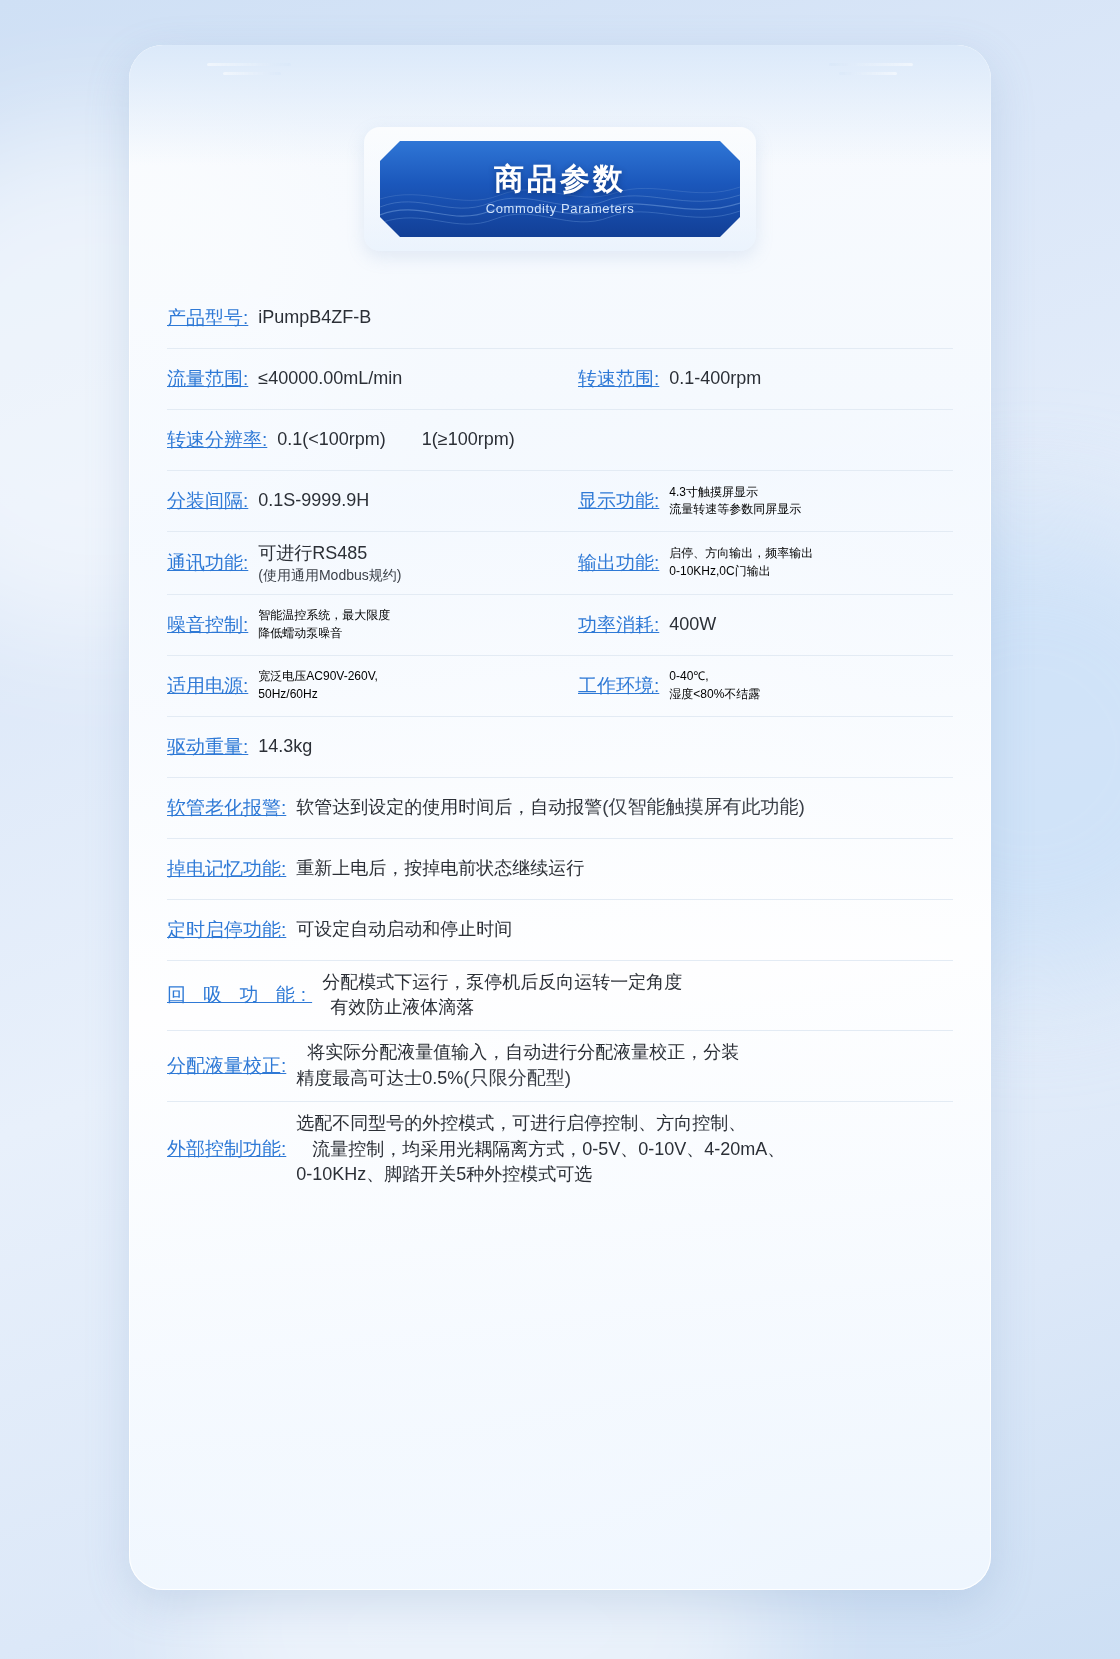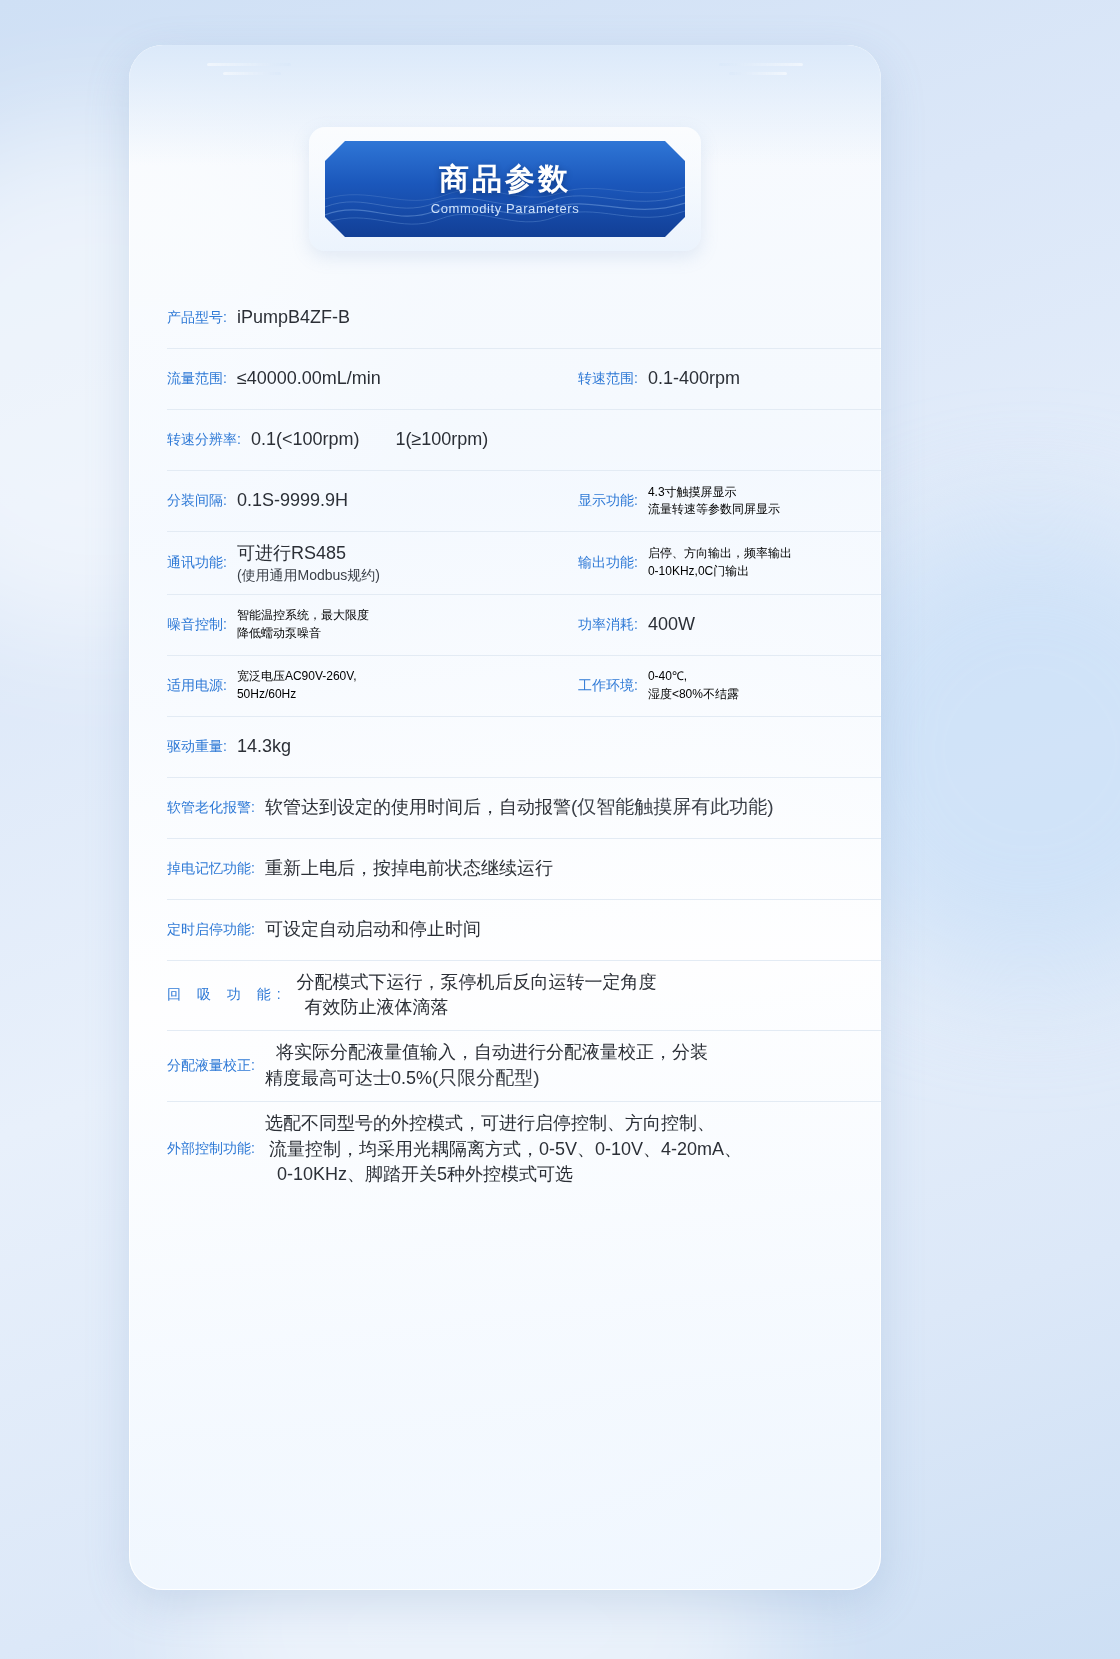--- a/index.html
+++ b/index.html
@@ -22,21 +22,21 @@
     pointer-events: none;
   }
   .glow-a { width: 520px; height: 520px; left: -160px; top: 120px; background: rgba(255,255,255,.55); }
   .glow-b { width: 460px; height: 460px; right: -140px; top: 520px; background: rgba(190,216,245,.55); }
   .glow-c { width: 600px; height: 380px; left: 180px; bottom: -160px; background: rgba(255,255,255,.5); }
 
   .card {
     position: absolute;
     left: 129px;
     top: 45px;
-    width: 752px;
+    width: 862px;
     height: 1545px;
     border-radius: 34px;
     background: linear-gradient(175deg, rgba(255,255,255,.82) 0%, rgba(246,250,255,.92) 30%, rgba(255,255,255,.96) 60%, rgba(240,247,255,.92) 100%);
     box-shadow: 0 14px 44px rgba(110,145,190,.22), inset 0 0 0 1px rgba(255,255,255,.9);
     overflow: hidden;
   }
   .card::before {
     content: "";
     position: absolute;
     left: 0; top: 0; right: 0; height: 120px;
@@ -129,23 +129,24 @@
   .cell {
     display: flex;
     align-items: center;
     padding: 9px 0;
     box-sizing: border-box;
   }
   .cell.half { width: 50%; }
   .cell.full { width: 100%; }
   .lab {
     color: #2e79d6;
-    font-size: 14px;
+    font-size: 19px;
     white-space: nowrap;
     flex: none;
+    text-decoration: underline;
   }
   .lab.sp { letter-spacing: 6px; }
   .val {
     color: #2b2f36;
     font-size: 18px;
     margin-left: 10px;
     line-height: 1.42;
   }
   .val .tiny { font-size: 19px; color: #3a3f47; }
   .val-2line { font-size: 12px; line-height: 1.45; }
@@ -322,20 +323,20 @@
           </div>
         </span>
       </div>
     </div>
 
     <div class="row">
       <div class="cell full">
         <span class="lab">外部控制功能:</span>
         <span class="val-block">
           <div class="val" style="margin-left:0">选配不同型号的外控模式，可进行启停控制、方向控制、</div>
-          <div class="val" style="margin-left:4px">流量控制，均采用光耦隔离方式，0-5V、0-10V、4-20mA、</div>
-          <div class="val" style="margin-left:12px">0-10KHz、脚踏开关5种外控模式可选</div>
+          <div class="val" style="margin-left:16px">流量控制，均采用光耦隔离方式，0-5V、0-10V、4-20mA、</div>
+          <div class="val" style="margin-left:0">0-10KHz、脚踏开关5种外控模式可选</div>
         </span>
       </div>
     </div>
 
   </div>
 </div>
 
 </body></html>

